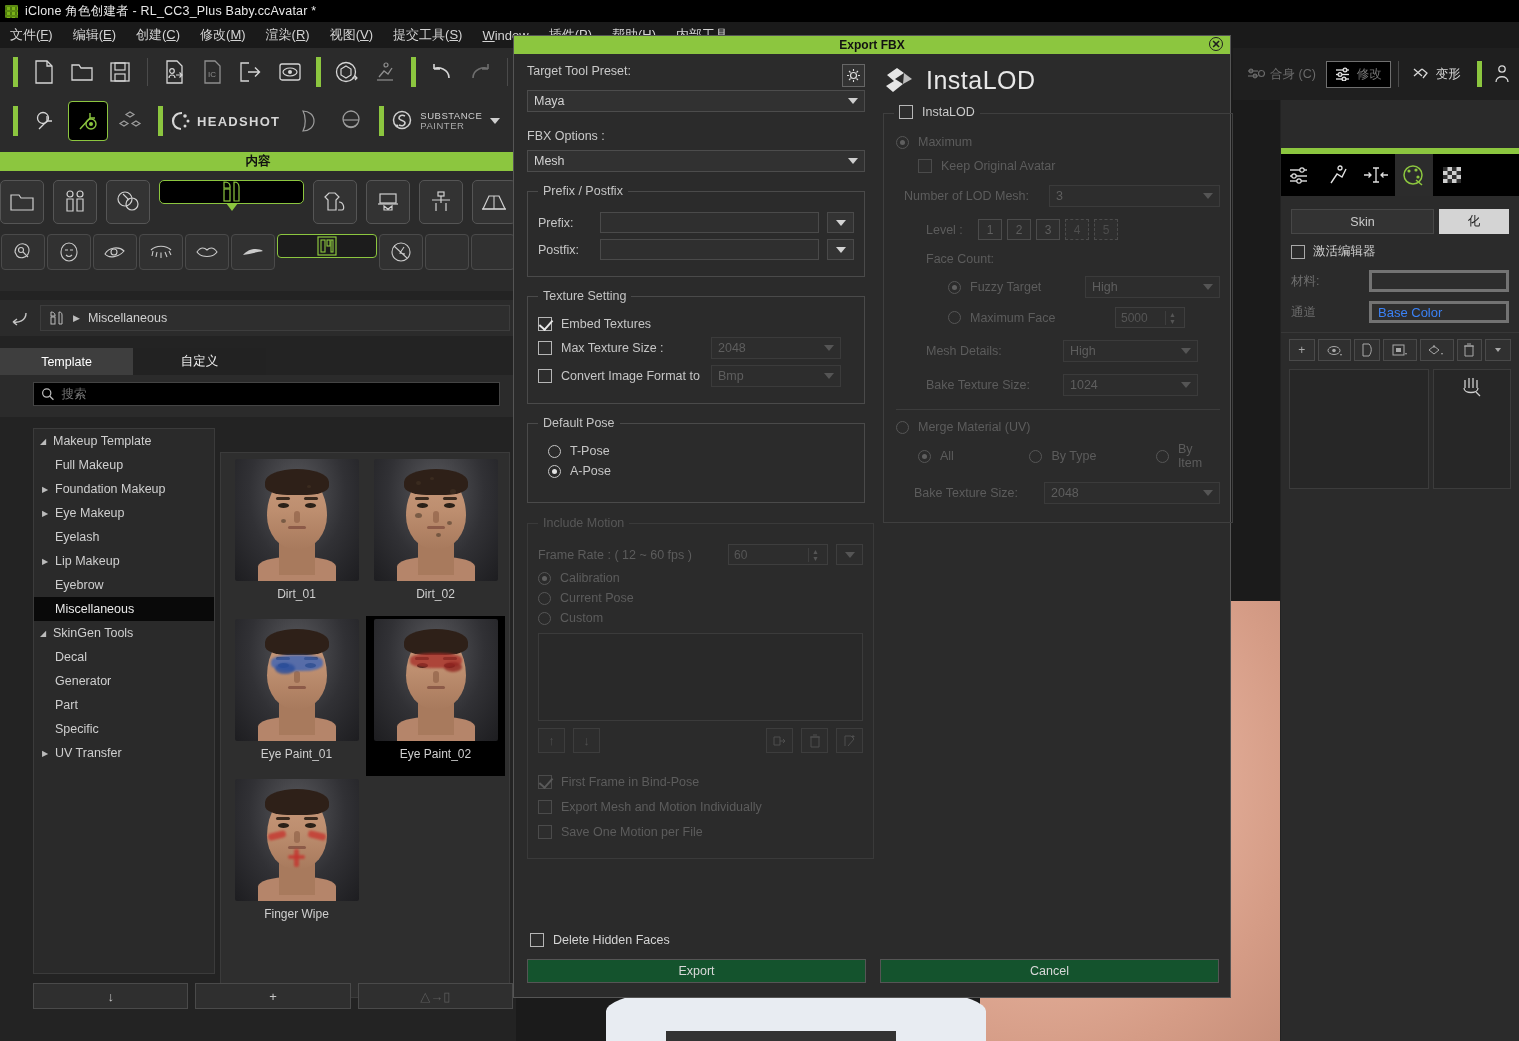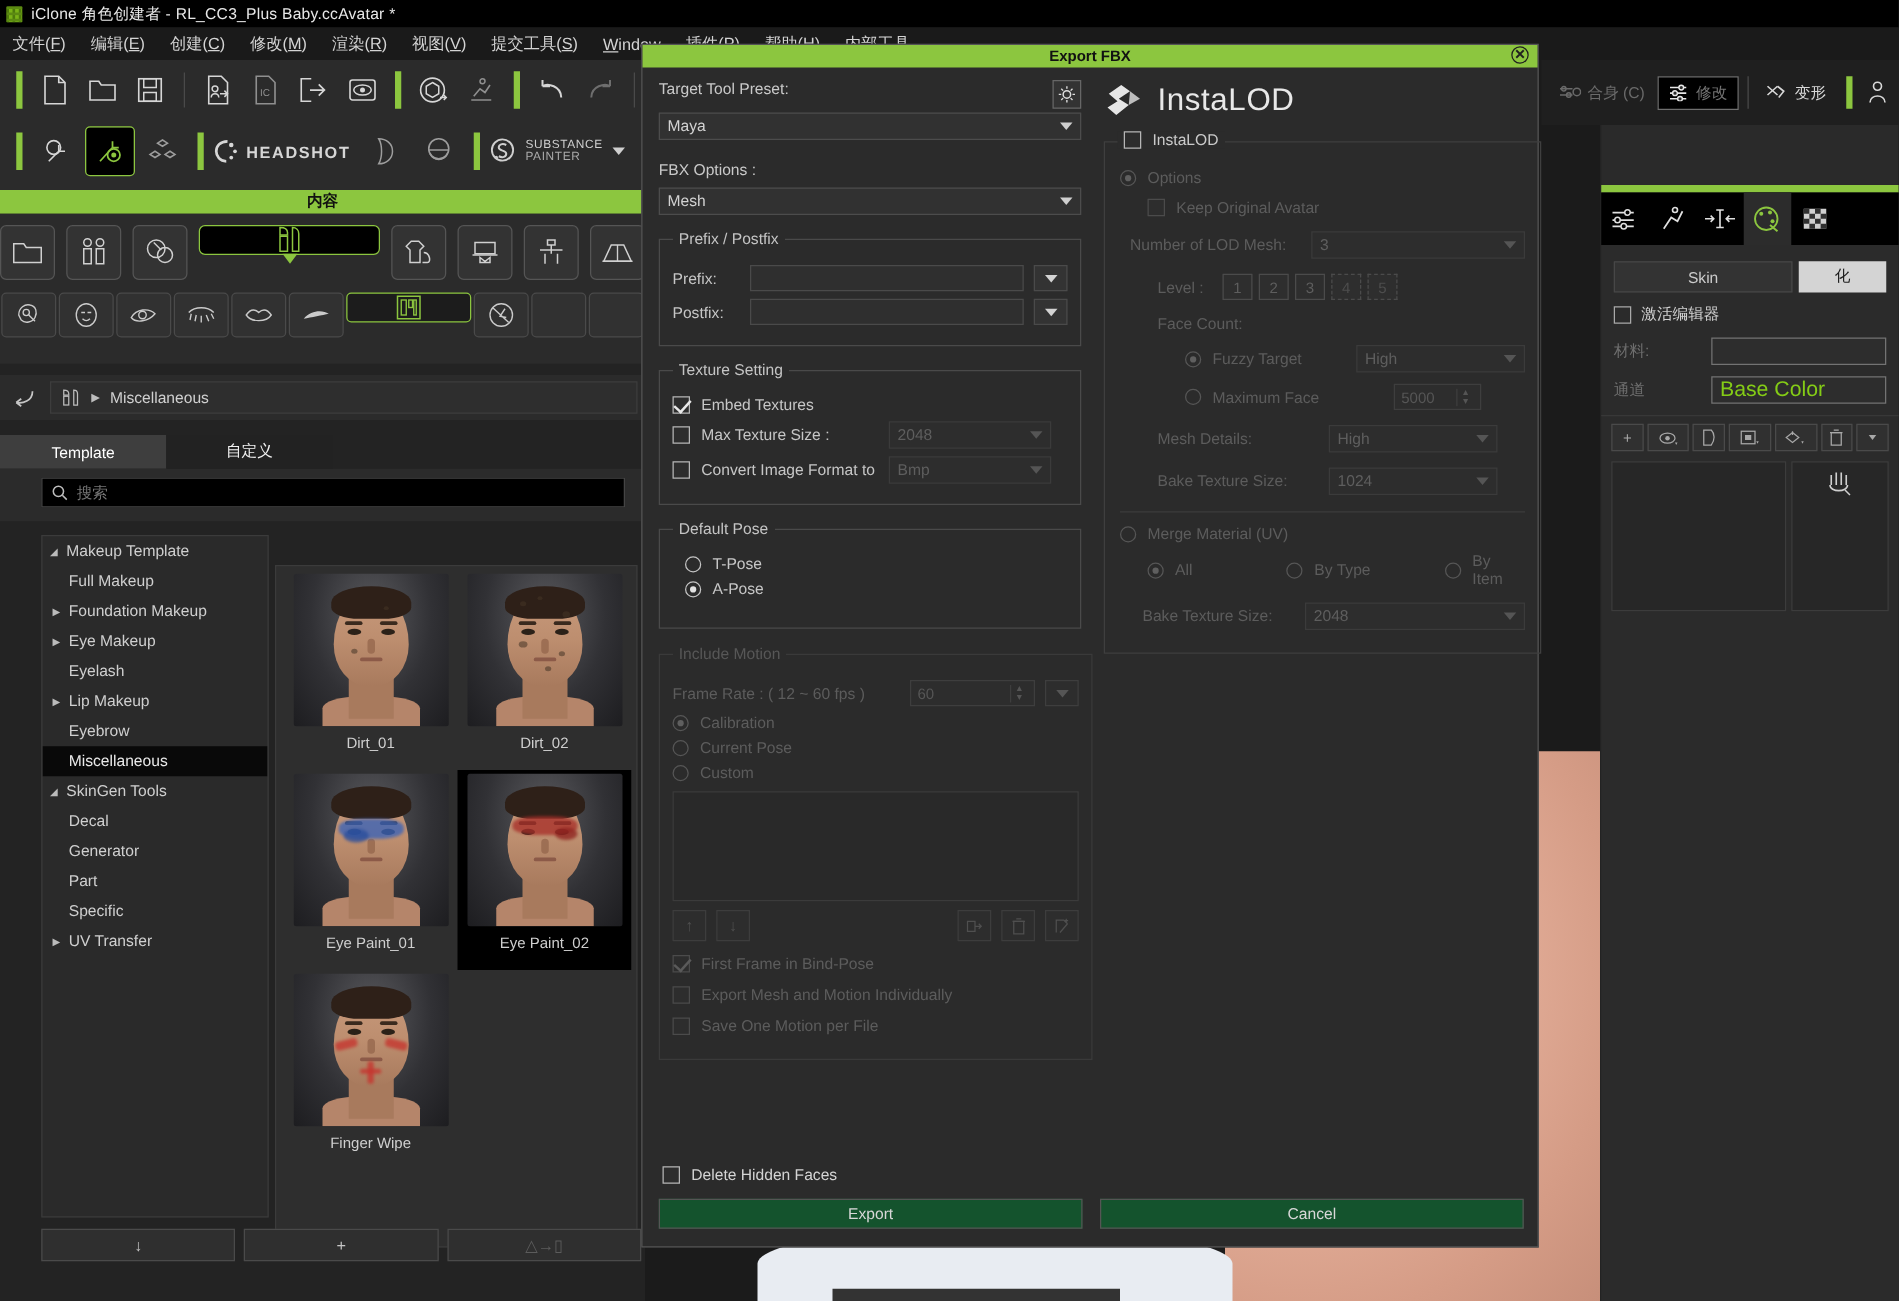--- a/index.html
+++ b/index.html
@@ -112,21 +112,21 @@
   .rpanel{position:absolute;left:1281px;top:48px;width:238px;height:993px;background:#2a2a2a;}
   .rgreen{position:absolute;left:0;top:100px;width:238px;height:6px;background:#8cc63f;}
   .rticons{position:absolute;left:0;top:106px;width:238px;height:42px;background:#000;display:flex;align-items:center;}
   .rtico{width:38px;height:42px;display:flex;align-items:center;justify-content:center;}
   .rtico.sel{background:#2c2c2c;}
   .rbody{position:absolute;left:0;top:148px;width:238px;height:893px;background:#2b2b2b;padding:13px 0 0 0;}
   .rrow{display:flex;align-items:center;padding:0 10px;margin-bottom:9px;}
   .rskinbtn{width:143px;height:25px;border:1px solid #474747;background:#333;display:flex;align-items:center;justify-content:center;font-size:12.5px;color:#ccc;}
   .rwhitebtn{flex:1;height:25px;background:#d4d4d4;color:#1a1a1a;display:flex;align-items:center;justify-content:center;font-size:12.5px;margin-left:5px;}
   .rlabel{font-size:12.5px;color:#6e6e6e;width:78px;}
-  .rfield{flex:1;height:22px;border:1px solid #737373;background:#2d2d2d;display:flex;align-items:center;padding:0 6px;font-size:17px;color:#84cc16;}
+  .rfield{flex:1;height:22px;border:3px solid #737373;background:#2d2d2d;display:flex;align-items:center;padding:0 6px;font-size:13px;color:#3b82f6;}
   .rtoolrow{display:flex;gap:3px;padding:6px 8px 0 8px;border-top:1px solid #383838;margin-top:6px;}
   .rtool{width:26px;height:22px;border:1px solid #4a4a4a;background:#303030;display:flex;align-items:center;justify-content:center;color:#a8a8a8;font-size:12px;}
   .rtool.wide{width:34px;}
   .rlists{display:flex;margin:8px 8px 0 8px;height:120px;}
   .rlistA{width:140px;border:1px solid #3c3c3c;background:#272727;}
   .rlistB{flex:1;border:1px solid #3c3c3c;background:#272727;margin-left:4px;display:flex;align-items:flex-start;justify-content:center;padding-top:6px;}
 
   
   .cnchk{display:flex;align-items:center;gap:8px;padding:0 10px;margin-bottom:10px;}
   .cbx{width:14px;height:14px;border:1px solid #a9a9a9;background:#2b2b2b;display:inline-block;position:relative;flex:0 0 auto;}
@@ -960,21 +960,21 @@
             </span>
             <span class="mbtn" style="margin-left:8px;">
               <svg width="14" height="14" viewBox="0 0 14 14">
                   <path d="M2 12 V2 h6 l3 3" fill="none" stroke="#4f4f4f" stroke-width="1"></path>
                   <path d="M5 12 L11 5" stroke="#4f4f4f" stroke-width="1"></path>
                   <path d="M10 1 v3 M8.5 2.5 h3" stroke="#4f4f4f" stroke-width="1"></path>
                 </svg>
             </span>
           </div>
 
-          <div class="r2" style="margin-top:11px;">
+          <div class="r2" style="margin-top:22px;">
             <span class="chk on dis"></span>
             <span class="lbl dis">First Frame in Bind-Pose</span>
           </div>
           <div class="r2" style="margin-top:11px;">
             <span class="chk dis"></span>
             <span class="lbl dis">Export Mesh and Motion Individually</span>
           </div>
           <div class="r2" style="margin-top:11px;">
             <span class="chk dis"></span>
             <span class="lbl dis">Save One Motion per File</span>
@@ -994,21 +994,21 @@
         <div class="lodwrap">
           <div class="lodhead">
             <span class="chk" style="margin-right:0;"></span>
             <span class="lbl">InstaLOD</span>
           </div>
 
           <div style="height:15px"></div>
 
           <div class="r2">
             <span class="rad on dis"></span>
-            <span class="lbl dis">Options</span>
+            <span class="lbl dis">Maximum</span>
           </div>
 
           <div class="r2" style="padding-left:22px;margin-top:10px;">
             <span class="chk dis"></span>
             <span class="lbl dis">Keep Original Avatar</span>
           </div>
 
           <div class="r2" style="padding-left:8px;margin-top:12px;">
             <span class="lodlbl" style="width:145px;">Number of LOD Mesh:</span>
             <span class="combo dis" style="flex:1;">

